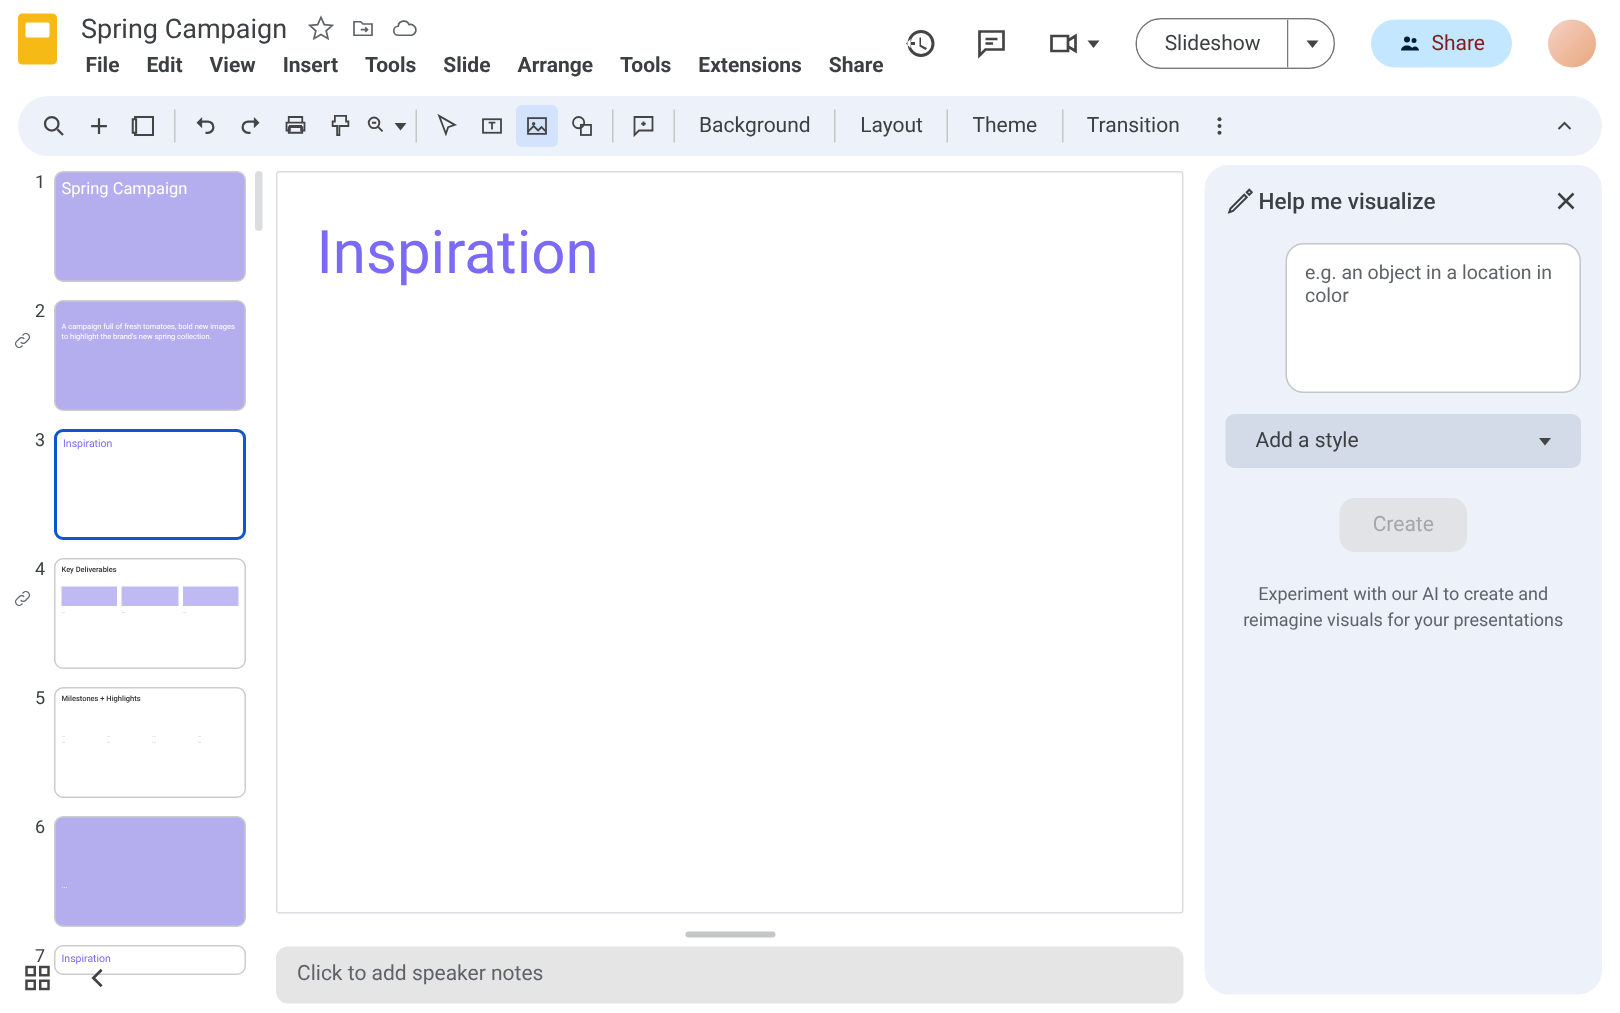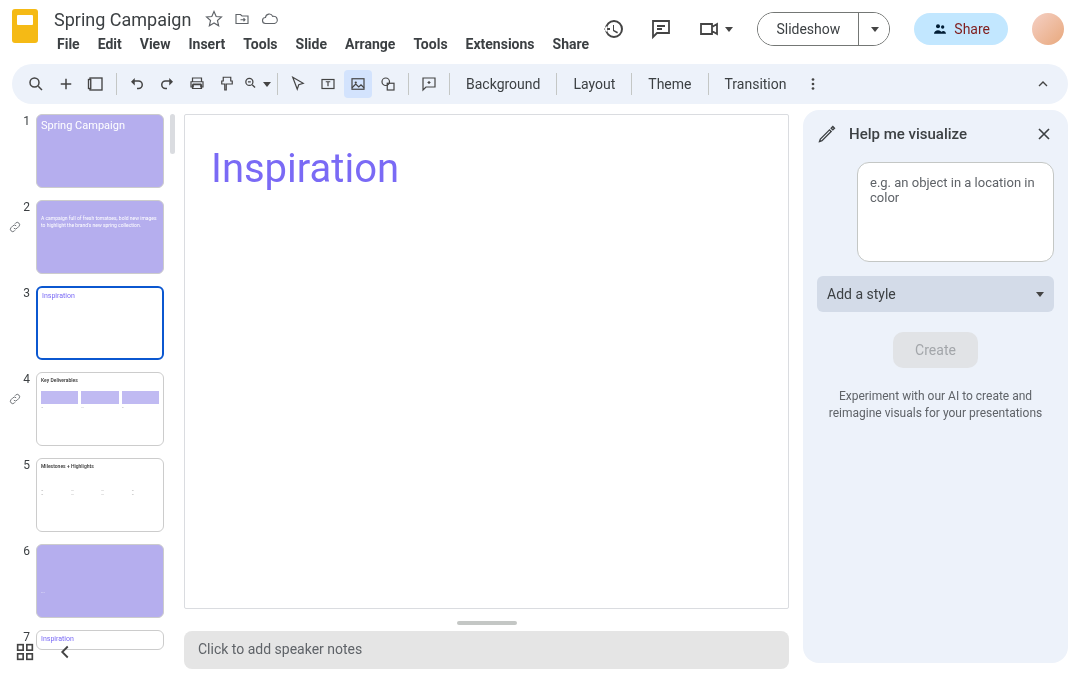--- a/index.html
+++ b/index.html
@@ -63,25 +63,25 @@
 
 
 .canvas-area { flex:1; display:flex; flex-direction:column; padding:10px 14px 6px 6px; }
 .canvas { flex:1; background:#fff; border:1px solid #dadce0; border-radius:2px; padding:30px 26px; position:relative; }
 .canvas-title { color:#7a6af5; font-size:40px; font-weight:400; }
 .resize-handle { width:60px; height:4px; background:#c4c7c5; border-radius:2px; margin:12px auto 6px; cursor:ns-resize; }
 .notes { background:#e5e5e5; border-radius:8px; padding:10px 14px; font-size:14px; color:#5f6368; height:38px; }
 
 
 .right-panel { width:265px; background:#edf2fa; border-radius:16px; margin:6px 12px 12px 0; padding:14px; display:flex; flex-direction:column; }
-.rp-header { display:flex; align-items:center; gap:12px; margin-bottom:18px; }
+.rp-header { display:flex; align-items:center; gap:2px; margin-bottom:18px; }
 .rp-title { font-size:15px; color:#3c4043; flex:1; font-weight:500; }
 .rp-close { cursor:pointer; }
 .rp-textarea { background:#fff; border:1px solid #c4c7c5; border-radius:12px; height:100px; padding:12px; font-size:13px; color:#5f6368;margin-left:40px; }
-.rp-style { display:flex; align-items:center; justify-content:space-between; background:#d3dbe8; border-radius:6px; padding:10px 10px; margin-top:14px; font-size:14px; color:#3c4043; cursor:pointer; }
+.rp-style { display:flex; align-items:center; justify-content:space-between; background:#d3dbe8; border-radius:6px; padding:10px 20px; margin-top:14px; font-size:14px; color:#3c4043; cursor:pointer; }
 .rp-create { align-self:center; margin-top:20px; background:#e1e3e6; color:#a3a6aa; padding:10px 22px; border-radius:10px; font-size:14px; cursor:not-allowed; }
 .rp-hint { text-align:center; font-size:12px; color:#5f6368; margin-top:20px; line-height:1.4; padding:0 10px; }
 
 
 .bottom-left { position:absolute; left:14px; bottom:12px; display:flex; gap:18px; align-items:center; }
 .bottom-left .bl-ic { width:22px; height:22px; cursor:pointer; }
 
 
 .caret { width:0; height:0; border-left:4px solid transparent; border-right:4px solid transparent; border-top:5px solid #444; display:inline-block; margin-left:2px; }
 </style>

